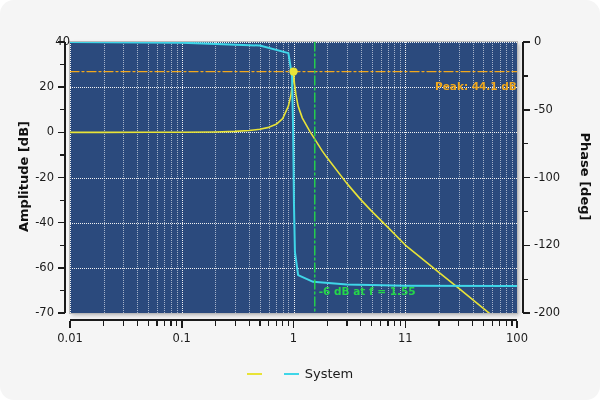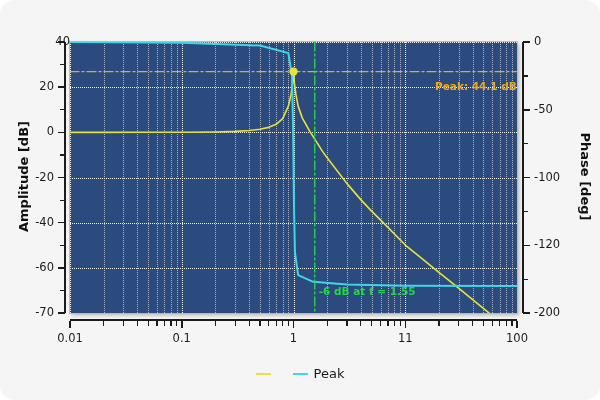--- a/index.html
+++ b/index.html
@@ -273,17 +273,17 @@
 
   <div class="axlabel" id="ylabel-left" style="left: -47px; top: 168.5px; width: 140px; text-align: center;">Amplitude [dB]</div>
   <div class="axlabel" id="ylabel-right" style="left: 515px; top: 168.5px; width: 140px; text-align: center;">Phase [deg]</div>
 
   <div id="legend">
     <div class="legend-entry">
       <span class="legend-swatch" id="sw0" style="border-top-color: rgb(232, 227, 55);"></span>
     </div>
     <div class="legend-entry">
       <span class="legend-swatch" id="sw1" style="border-top-color: rgb(63, 214, 232);"></span>
-      <span>Peak</span>
+      <span>System</span>
     </div>
   </div>
 
 </div>
 
 </body></html>

